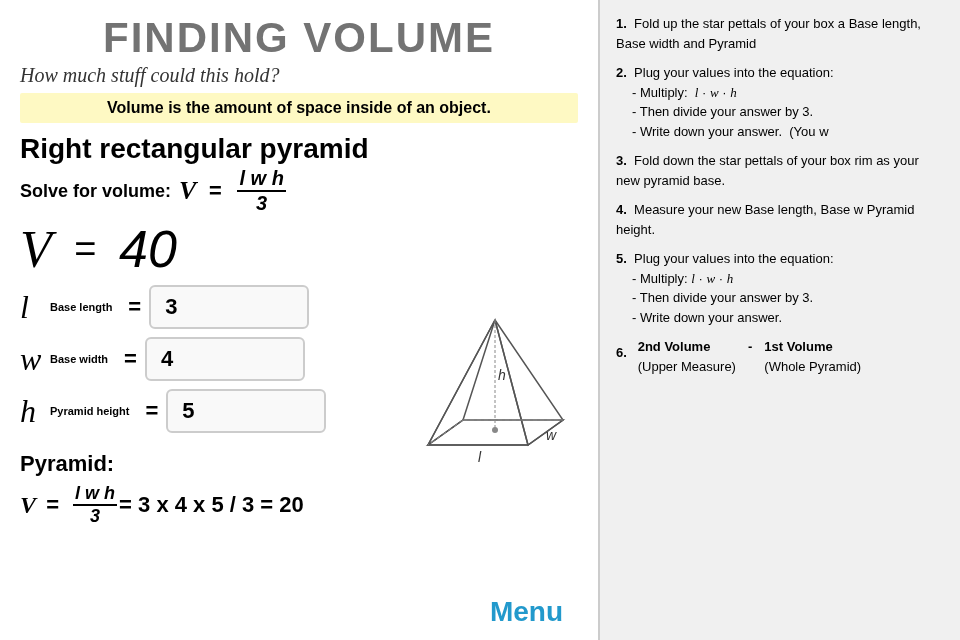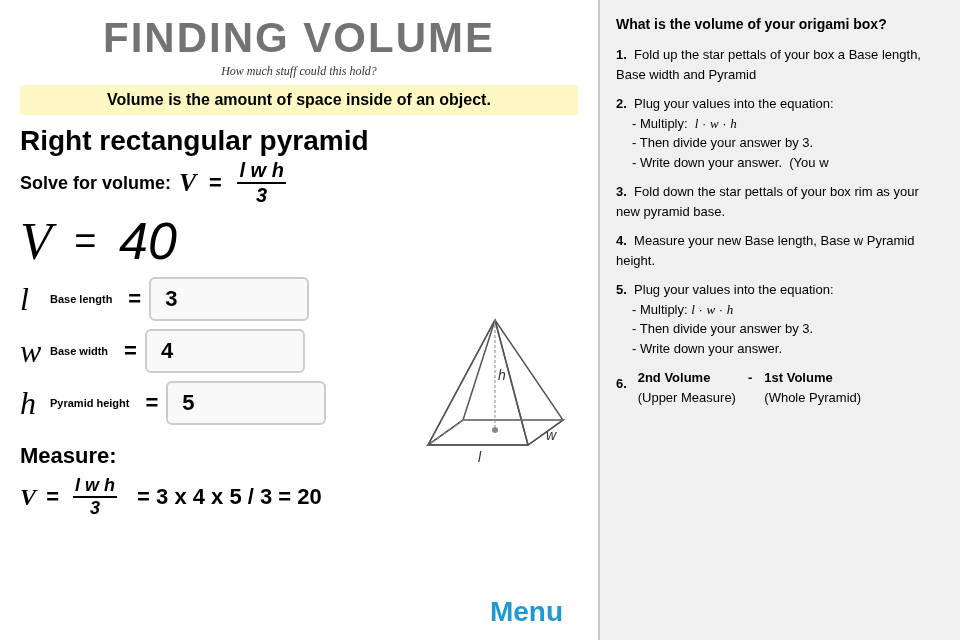--- a/index.html
+++ b/index.html
@@ -33,23 +33,22 @@
       text-align: center;
       font-size: 42px;
       font-weight: 900;
       font-family: Impact, 'Arial Black', sans-serif;
       color: #737373;
       letter-spacing: 2px;
       text-transform: uppercase;
       margin-top: 4px;
     }
     .subtitle {
-      text-align: center;
-      font-style: italic;
-      font-size: 12px;
+      font-style: italic;
+      font-size: 20px;
       font-family: Georgia, serif;
       color: #333;
       margin-top: 2px;
     }
     .volume-statement {
       text-align: center;
       font-size: 16px;
       font-weight: bold;
       background: #fef9c3;
       padding: 6px 10px;
@@ -289,37 +288,36 @@
         <line x1="97" y1="30" x2="97" y2="140" stroke="#888" stroke-width="1" stroke-dasharray="3,2"></line>
         <circle cx="97" cy="140" r="3" fill="#888"></circle>
 
         <text x="100" y="90" font-size="14" font-style="italic" fill="#333">h</text>
         <text x="80" y="172" font-size="14" font-style="italic" fill="#333">l</text>
         <text x="148" y="150" font-size="14" font-style="italic" fill="#333">w</text>
       </svg>
     </div>
   </div>
 
-  <div class="solution-label">Measure:</div>
+  <div class="solution-label">Pyramid:</div>
 
   <div class="solution-formula">
     <span style="font-size:24px;font-style:italic;font-family:Georgia,serif;">V</span>
     <span style="font-size:22px;margin:0 4px;">&nbsp;=&nbsp;</span>
     <span class="frac" style="font-size:20px;">
       <span class="num" style="font-size:18px;font-style:italic;">l w h</span>
       <span class="den" style="font-size:18px;">3</span>
     </span>
-    <span style="font-size:22px;margin-left:20px;">= 3 x 4 x 5 / 3 = 20</span>
+    <span style="font-size:22px;margin-left:2px;">= 3 x 4 x 5 / 3 = 20</span>
   </div>
 
   <div class="menu-btn">Menu</div>
 </div>
 
 <div class="right-panel">
-  <div class="rp-title">What is the volume of your origami box?</div>
 
   <ol>
     <li>
       <span class="li-num bold-text">1.</span>
       &nbsp;<span>Fold up the star pettals of your box a Base length, Base width and Pyramid</span>
     </li>
 
     <li>
       <span class="li-num bold-text">2.</span>
       &nbsp;<span>Plug your values into the equation:</span>

